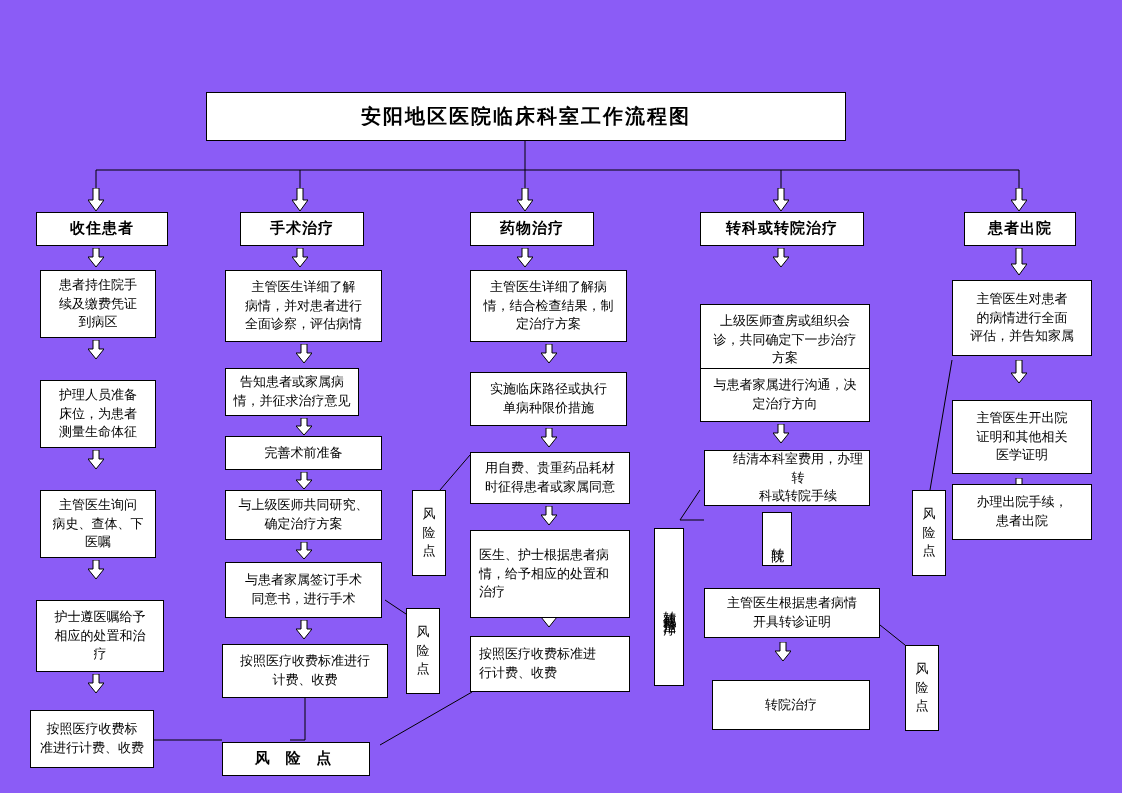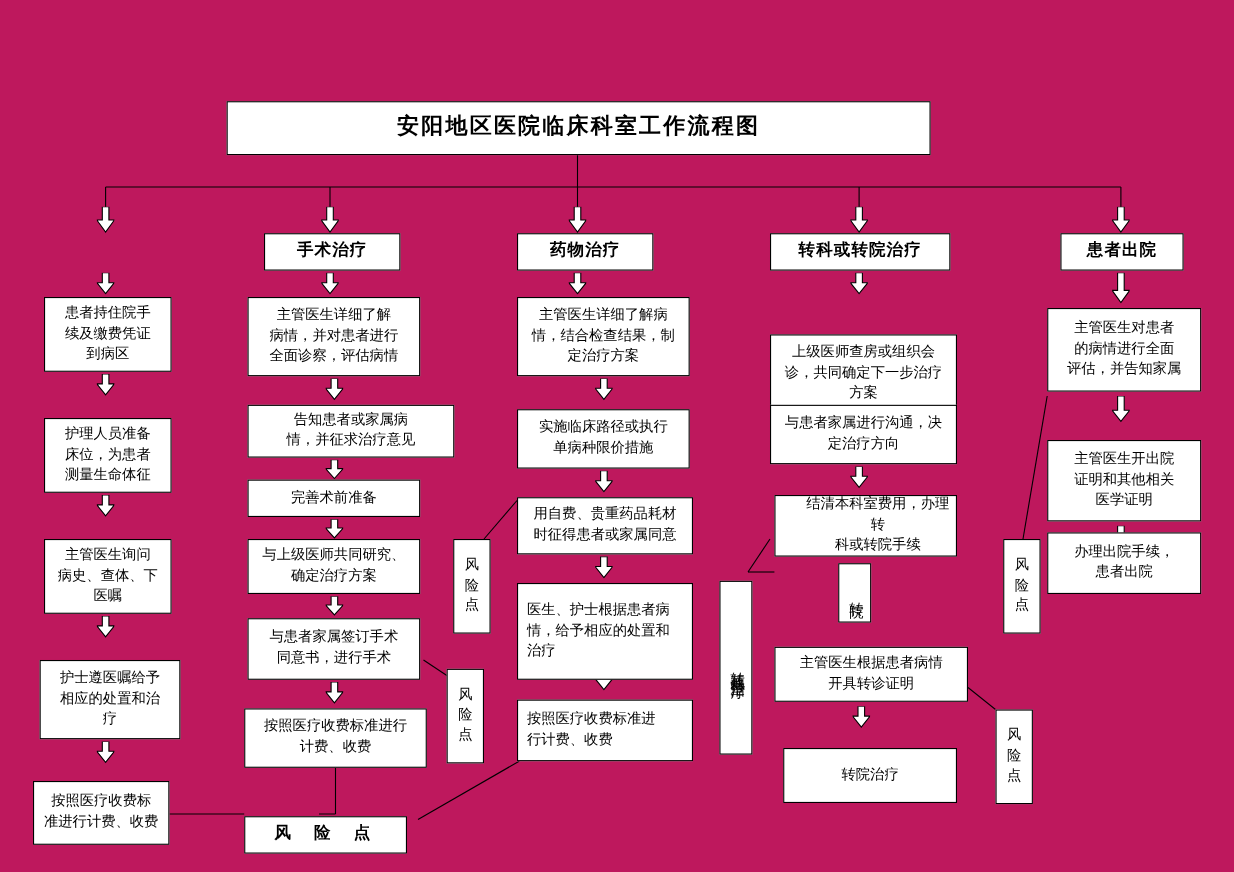--- a/index.html
+++ b/index.html
@@ -4,22 +4,22 @@
 <style>
   html, body {
     margin: 0;
     padding: 0;
     background: #ffffff;
   }
   #canvas {
     position: relative;
     width: 1122px;
     height: 793px;
-    background: #be185d;
-    font-family: Liberation Mono, monospace;
+    background: #8b5cf6;
+    font-family: Liberation Serif, serif;
     overflow: hidden;
   }
   .box {
     position: absolute;
     box-sizing: border-box;
     border: 1px solid #000000;
     background: #ffffff;
     color: #000000;
     display: flex;
     align-items: center;
@@ -122,20 +122,21 @@
   <svg class="arrow-down" style="left:517px; top:188px;" width="16" height="24" xmlns="http://www.w3.org/2000/svg">
       <polygon points="5,0 11,0 11,12 16,12 8,23 0,12 5,12" fill="#ffffff" stroke="#000000" stroke-width="1"></polygon>
     </svg>
   <svg class="arrow-down" style="left:773px; top:188px;" width="16" height="24" xmlns="http://www.w3.org/2000/svg">
       <polygon points="5,0 11,0 11,12 16,12 8,23 0,12 5,12" fill="#ffffff" stroke="#000000" stroke-width="1"></polygon>
     </svg>
   <svg class="arrow-down" style="left:1011px; top:188px;" width="16" height="24" xmlns="http://www.w3.org/2000/svg">
       <polygon points="5,0 11,0 11,12 16,12 8,23 0,12 5,12" fill="#ffffff" stroke="#000000" stroke-width="1"></polygon>
     </svg>
 
+  <div class="box head-box" style="left:36px; top:212px; width:132px; height:34px;">收住患者</div>
   <svg class="arrow-down" style="left:88px; top:248px;" width="16" height="20" xmlns="http://www.w3.org/2000/svg">
       <polygon points="5,0 11,0 11,9 16,9 8,19 0,9 5,9" fill="#ffffff" stroke="#000000" stroke-width="1"></polygon>
     </svg>
   <div class="box" style="left:40px; top:270px; width:116px; height:68px;">患者持住院手
 续及缴费凭证
 到病区</div>
   <svg class="arrow-down" style="left:88px; top:340px;" width="16" height="20" xmlns="http://www.w3.org/2000/svg">
       <polygon points="5,0 11,0 11,9 16,9 8,19 0,9 5,9" fill="#ffffff" stroke="#000000" stroke-width="1"></polygon>
     </svg>
   <div class="box" style="left:40px; top:380px; width:116px; height:68px;">护理人员准备
@@ -162,21 +163,21 @@
   <div class="box head-box" style="left:240px; top:212px; width:124px; height:34px;">手术治疗</div>
   <svg class="arrow-down" style="left:292px; top:248px;" width="16" height="20" xmlns="http://www.w3.org/2000/svg">
       <polygon points="5,0 11,0 11,9 16,9 8,19 0,9 5,9" fill="#ffffff" stroke="#000000" stroke-width="1"></polygon>
     </svg>
   <div class="box" style="left:225px; top:270px; width:157px; height:72px;">主管医生详细了解
 病情，并对患者进行
 全面诊察，评估病情</div>
   <svg class="arrow-down" style="left:296px; top:344px;" width="16" height="20" xmlns="http://www.w3.org/2000/svg">
       <polygon points="5,0 11,0 11,9 16,9 8,19 0,9 5,9" fill="#ffffff" stroke="#000000" stroke-width="1"></polygon>
     </svg>
-  <div class="box" style="left:225px; top:368px; width:188px; height:48px;">告知患者或家属病
+  <div class="box" style="left:225px; top:368px; width:134px; height:48px;">告知患者或家属病
 情，并征求治疗意见</div>
   <svg class="arrow-down" style="left:296px; top:418px;" width="16" height="18" xmlns="http://www.w3.org/2000/svg">
       <polygon points="5,0 11,0 11,8 16,8 8,17 0,8 5,8" fill="#ffffff" stroke="#000000" stroke-width="1"></polygon>
     </svg>
   <div class="box" style="left:225px; top:436px; width:157px; height:34px;">完善术前准备</div>
   <svg class="arrow-down" style="left:296px; top:472px;" width="16" height="18" xmlns="http://www.w3.org/2000/svg">
       <polygon points="5,0 11,0 11,8 16,8 8,17 0,8 5,8" fill="#ffffff" stroke="#000000" stroke-width="1"></polygon>
     </svg>
   <div class="box" style="left:225px; top:490px; width:157px; height:50px;">与上级医师共同研究、
 确定治疗方案</div>

